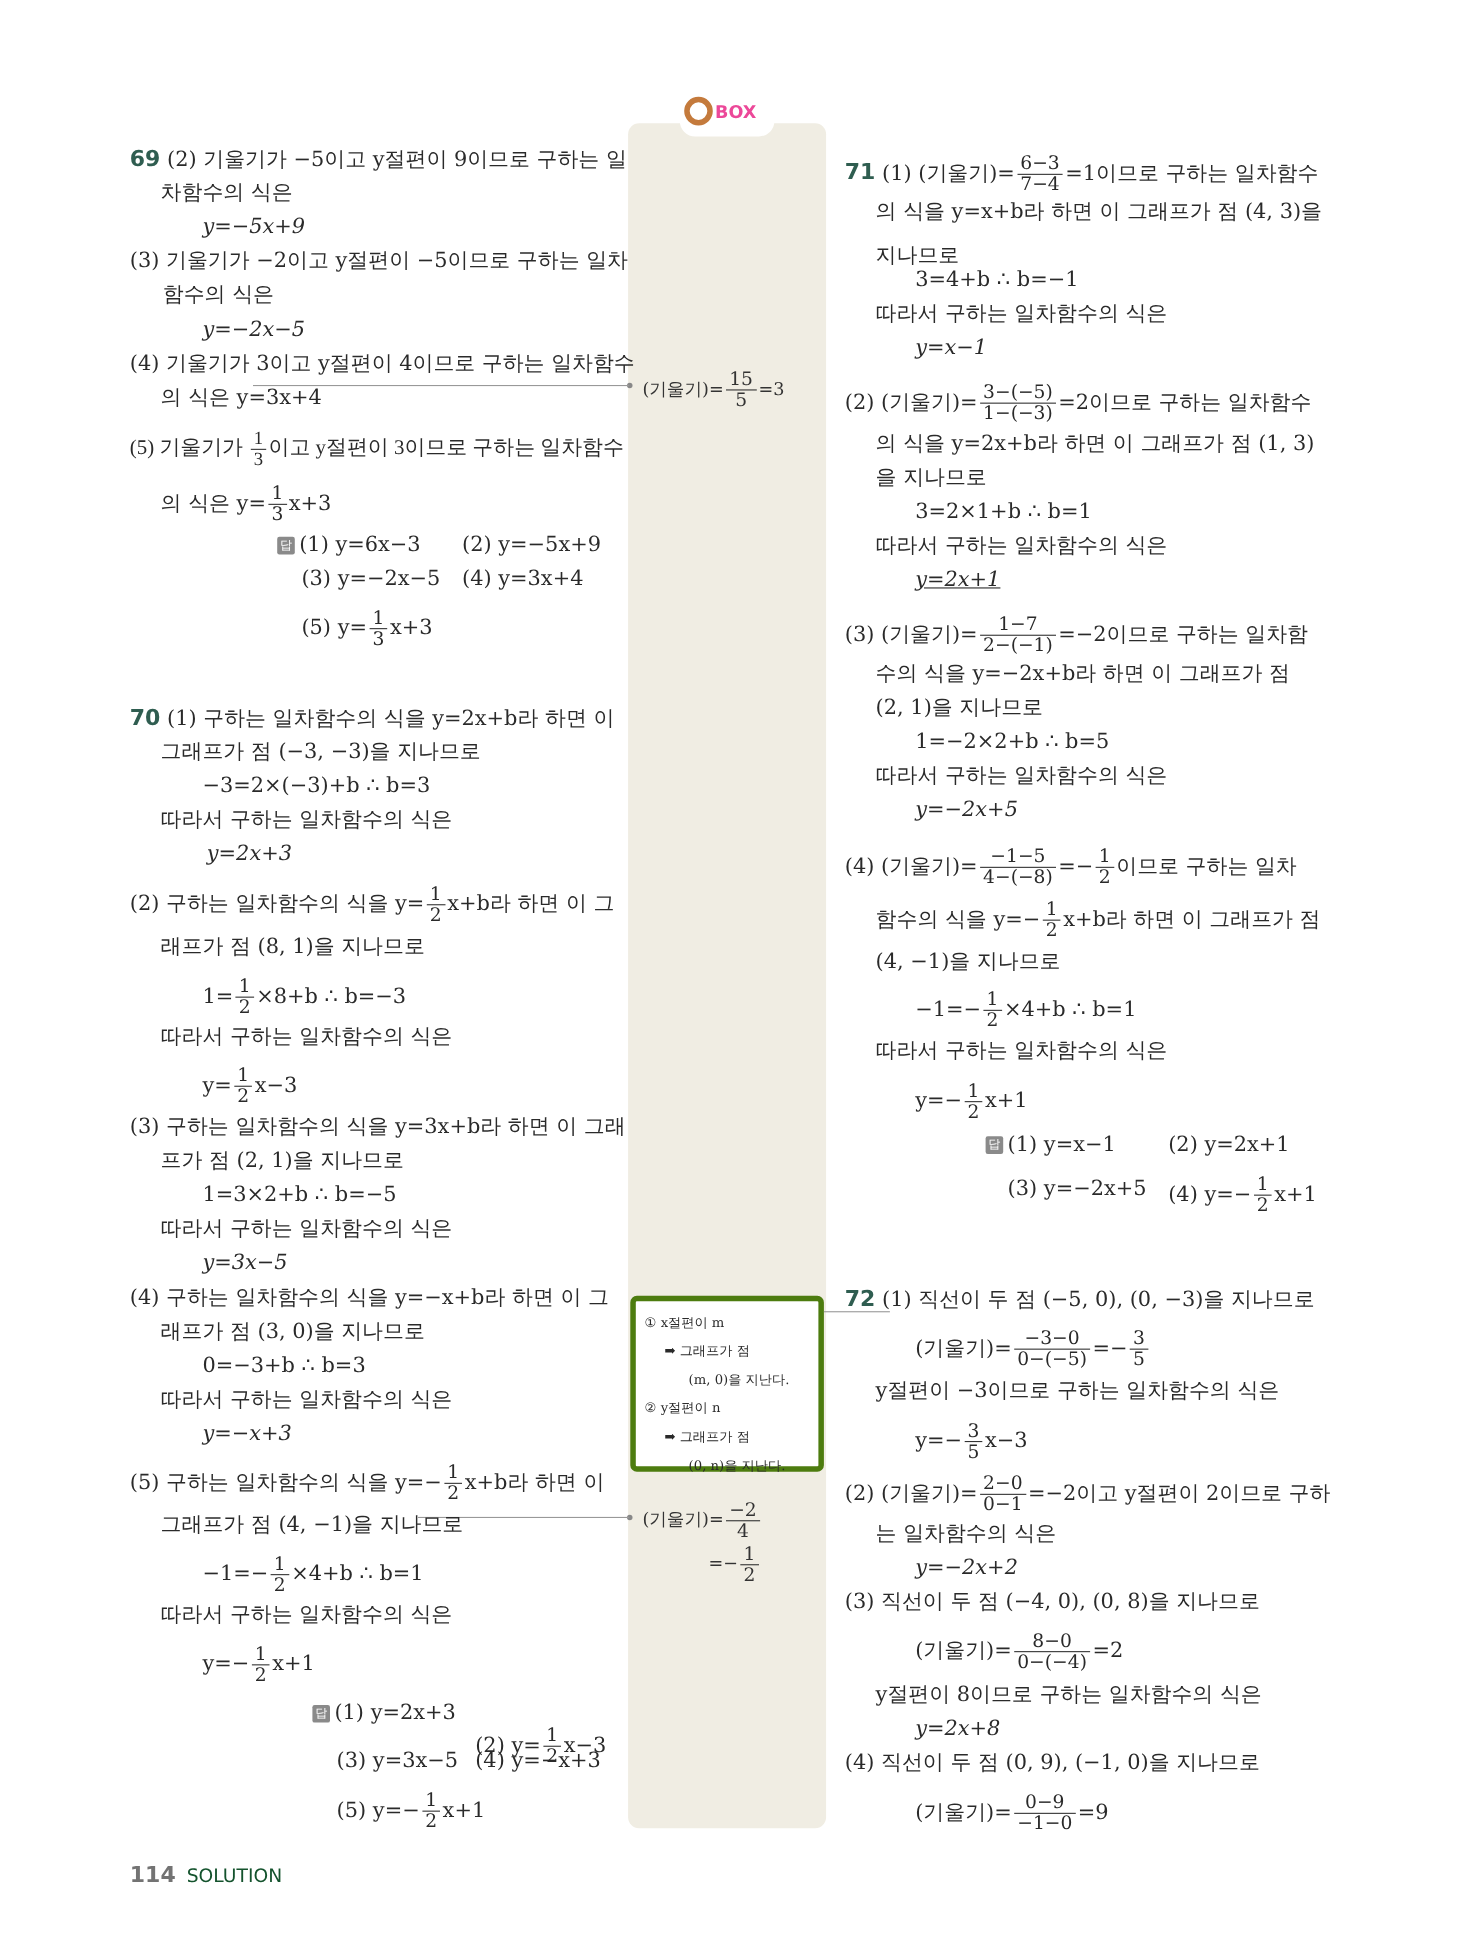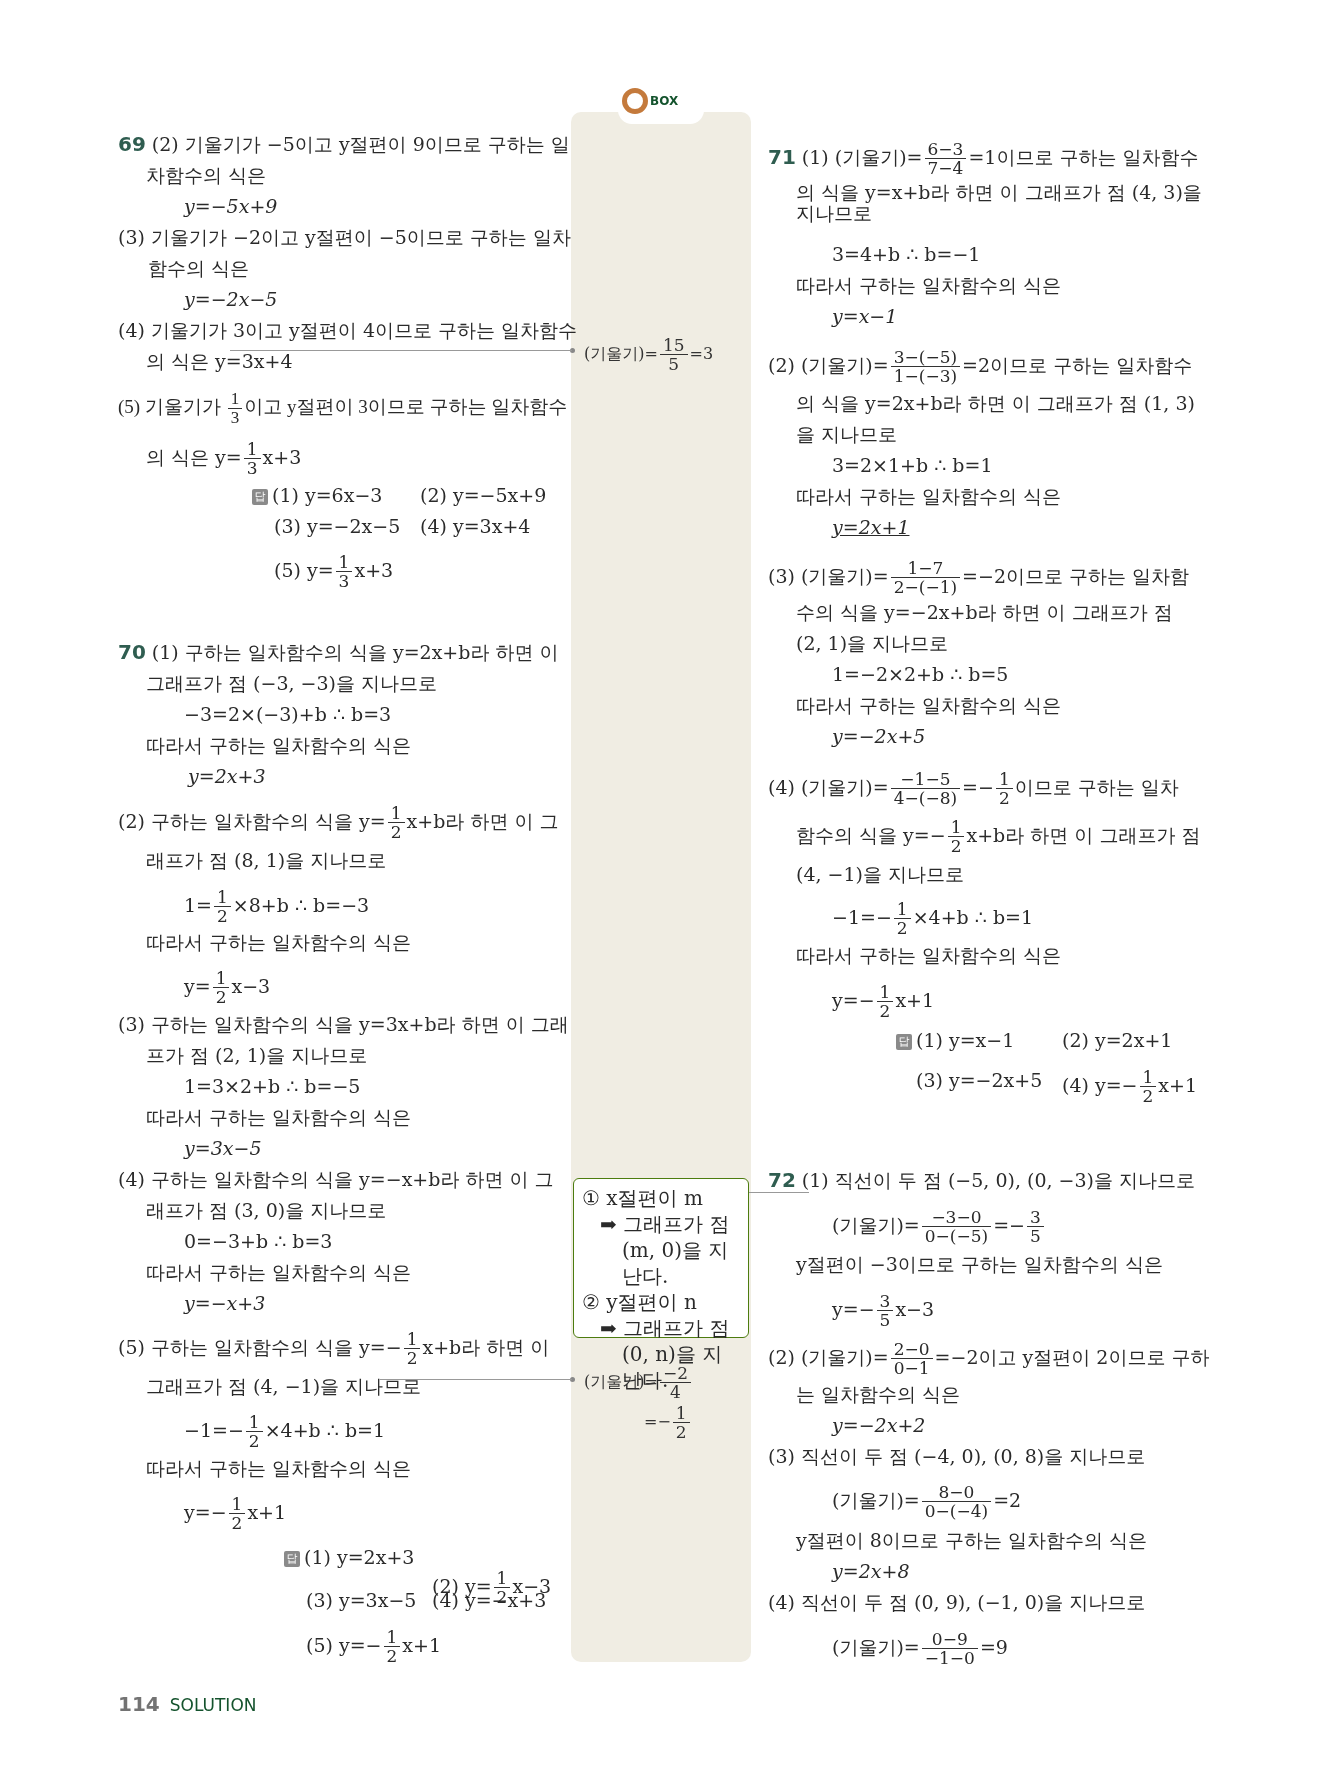--- a/index.html
+++ b/index.html
@@ -12,24 +12,24 @@
   .frac .n { display:block; border-bottom:1.3px solid #333; padding:0 3px; }
   .frac .d { display:block; padding:0 3px; }
   .box-mark { display:inline-block; width:16px; height:16px; background:#8a8a8a; color:#fff; font-size:11px;
               line-height:16px; text-align:center; border-radius:2px; margin-right:4px; vertical-align:middle;
               font-family:"DejaVu Sans", sans-serif; }
   .qbox-strip { position:absolute; left:571px; top:112px; width:180px; height:1550px; background:#f0ede3;
                 border-radius:10px; }
   .qbox-tab { position:absolute; left:618px; top:90px; width:86px; height:34px; background:#fff; border-radius:0 0 14px 14px; }
   .qbox-logo { position:absolute; left:622px; top:88px; font-family:"DejaVu Sans", sans-serif; font-weight:bold; color:#c98a52; }
   .qbox-logo .q { display:inline-block; width:26px; height:26px; border:5px solid #c47a3c; border-radius:50%; box-sizing:border-box; vertical-align:middle; }
-  .qbox-logo .t { font-size:12px; color:#14532d; vertical-align:middle; margin-left:2px; }
+  .qbox-logo .t { font-size:16px; color:#ec4899; vertical-align:middle; margin-left:2px; }
   .note { position:absolute; font-size:16px; white-space:nowrap; color:#333; }
-  .tipbox { position:absolute; left:573px; top:1178px; width:176px; height:160px; background:#fff; border:1px solid #4d7c0f;
-            border-radius:6px; font-size:20px; box-sizing:border-box; padding:6px 8px; line-height:26px; }
+  .tipbox { position:absolute; left:573px; top:1178px; width:176px; height:160px; background:#fff; border:5px solid #4d7c0f;
+            border-radius:6px; font-size:12px; box-sizing:border-box; padding:6px 8px; line-height:26px; }
   .connector { position:absolute; height:1px; background:#999; }
   .dot { position:absolute; width:5px; height:5px; border-radius:50%; background:#888; }
   .footer { position:absolute; left:118px; top:1692px; font-family:"DejaVu Sans", sans-serif; }
   .footer .pg { font-weight:bold; font-size:20px; color:#737373; }
   .footer .lbl { font-size:17px; color:#14532d; margin-left:10px; }
 </style>
 </head>
 <body>
 
 <div class="qbox-strip"></div>
@@ -110,21 +110,21 @@
   <div class="line" style="left:284px;top:1545px;"><span class="box-mark">답</span><span>(1) y=2x+3</span></div>
   <div class="line" style="left:432px;top:1569px;"><span>(2) y=</span><span class="frac"><span class="n">1</span><span class="d">2</span></span><span>x−3</span></div>
   <div class="line" style="left:306px;top:1588px;">(3) y=3x−5</div>
   <div class="line" style="left:432px;top:1588px;">(4) y=−x+3</div>
   <div class="line" style="left:306px;top:1628px;"><span>(5) y=−</span><span class="frac"><span class="n">1</span><span class="d">2</span></span><span>x+1</span></div>
 </div>
 
 <div>
   <div class="line" style="left:768px;top:140px;"><span class="num">71</span><span>(1) (기울기)=</span><span class="frac"><span class="n">6−3</span><span class="d">7−4</span></span><span>=1이므로 구하는 일차함수</span></div>
   <div class="line" style="left:796px;top:180px;">의 식을 y=x+b라 하면 이 그래프가 점 (4, 3)을</div>
-  <div class="line" style="left:796px;top:201px;text-align:center;">지나므로</div>
+  <div class="line" style="left:796px;top:220px;text-align:center;">지나므로</div>
   <div class="line" style="left:832px;top:242px;">3=4+b      ∴ b=−1</div>
   <div class="line" style="left:796px;top:273px;">따라서 구하는 일차함수의 식은</div>
   <div class="line m" style="left:832px;top:304px;">y=x−1</div>
   <div class="line" style="left:768px;top:348px;"><span>(2) (기울기)=</span><span class="frac"><span class="n">3−(−5)</span><span class="d">1−(−3)</span></span><span>=2이므로 구하는 일차함수</span></div>
   <div class="line" style="left:796px;top:391px;">의 식을 y=2x+b라 하면 이 그래프가 점 (1, 3)</div>
   <div class="line" style="left:796px;top:422px;">을 지나므로</div>
   <div class="line" style="left:832px;top:453px;">3=2×1+b      ∴ b=1</div>
   <div class="line" style="left:796px;top:484px;">따라서 구하는 일차함수의 식은</div>
   <div class="line m" style="left:832px;top:515px;text-decoration:underline;">y=2x+1</div>
   <div class="line" style="left:768px;top:559px;"><span>(3) (기울기)=</span><span class="frac"><span class="n">1−7</span><span class="d">2−(−1)</span></span><span>=−2이므로 구하는 일차함</span></div>

